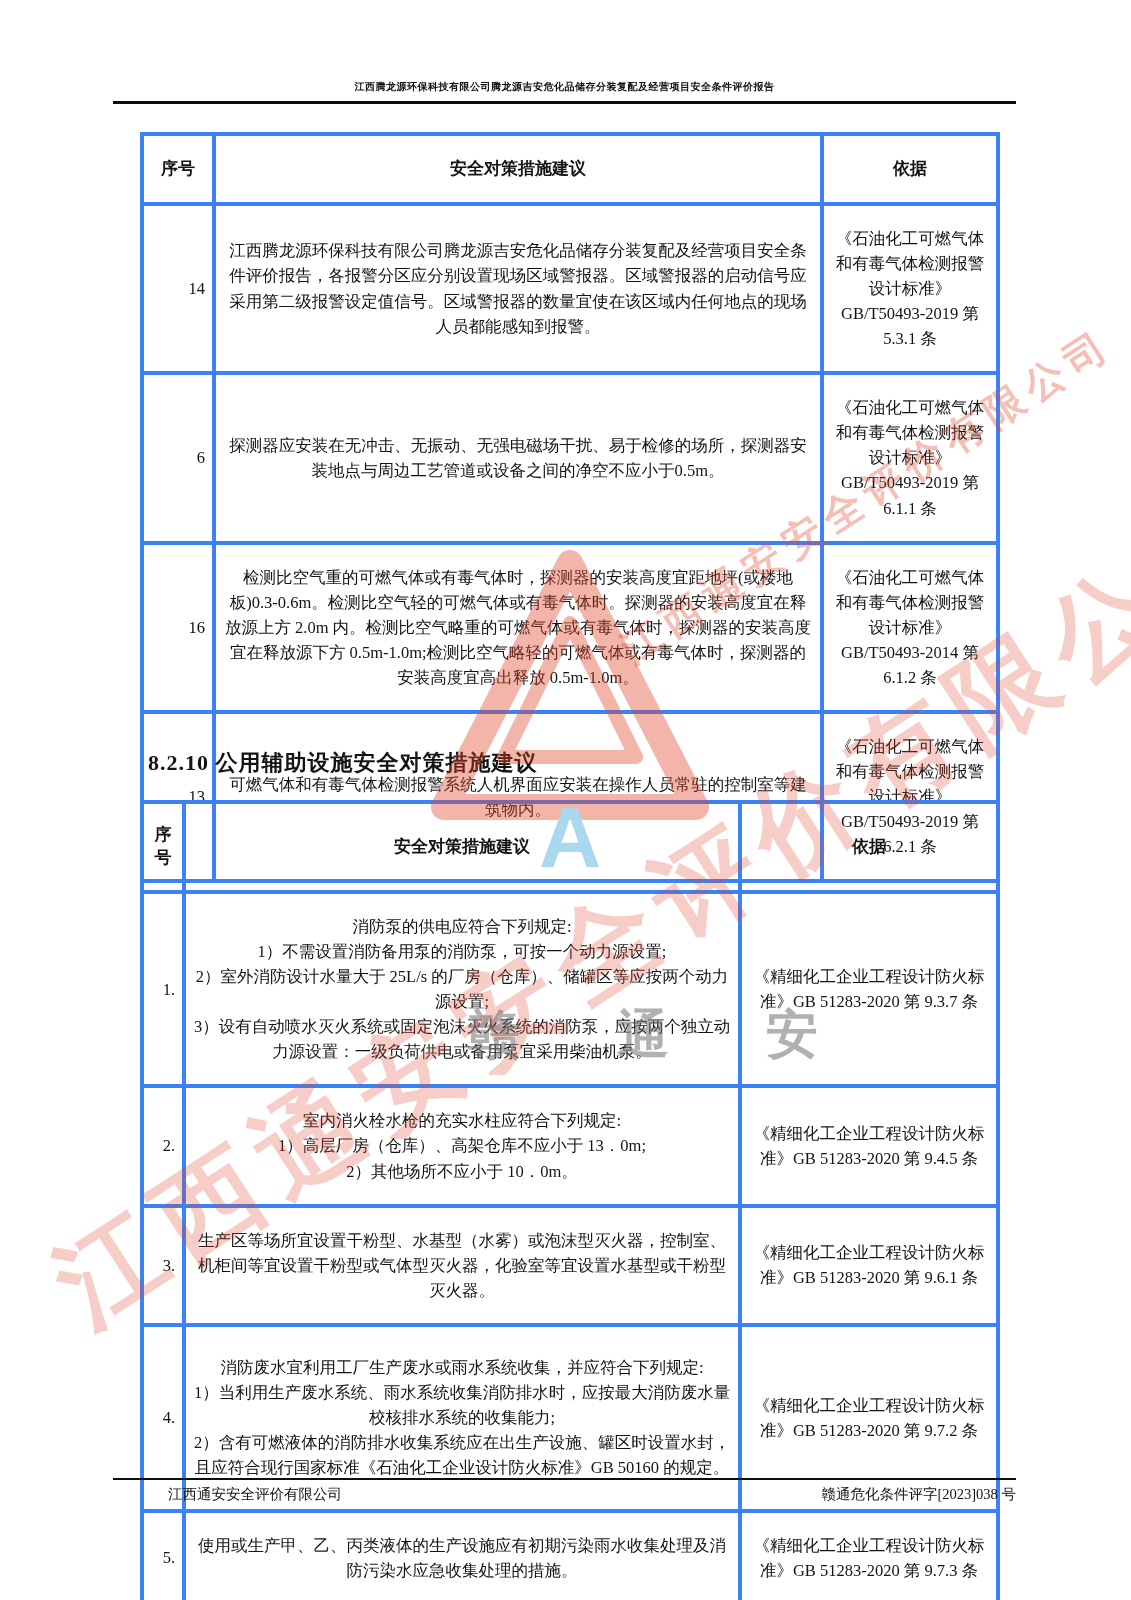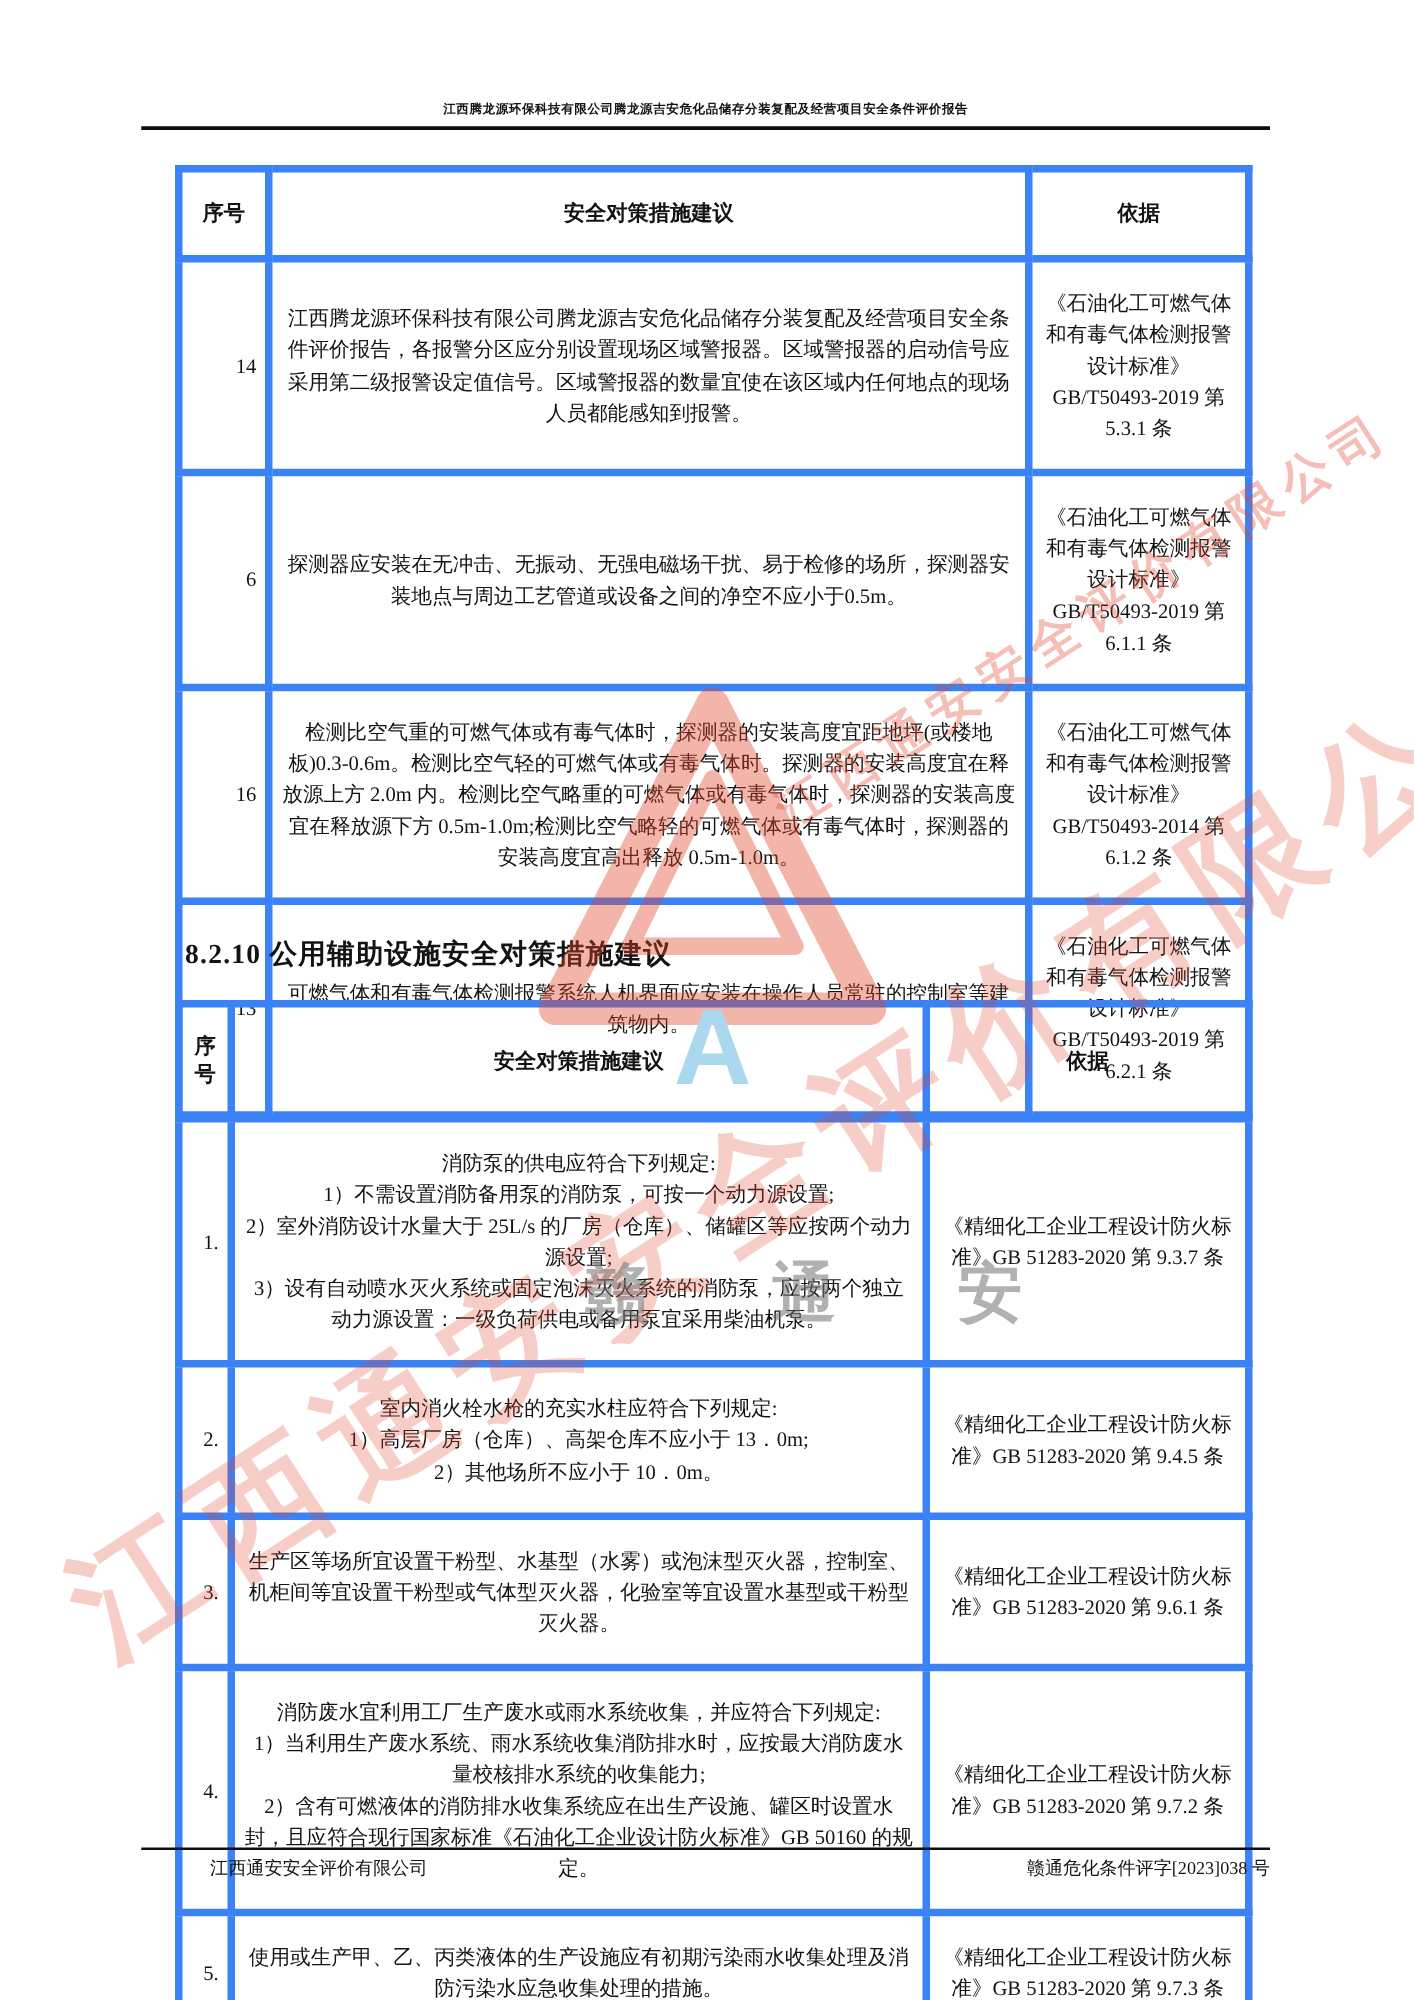--- a/index.html
+++ b/index.html
@@ -14,21 +14,21 @@
   .doc-header {
     position:absolute; top:80px; left:113px; width:903px;
     text-align:center; font-size:10px; font-weight:bold; letter-spacing:0.5px;
     font-family:"Liberation Sans","DejaVu Sans",sans-serif;
     padding-bottom:7px; border-bottom:3px solid #0d0d0d;
   }
 
   
   table { border-collapse:collapse; table-layout:fixed; background:transparent; }
   th, td {
-    border:6px solid #3b82f6; vertical-align:middle;
+    border:4px solid #3b82f6; vertical-align:middle;
     font-size:16.5px; line-height:1.52; padding:20px 7px;
   }
   th {
     font-family:"Liberation Sans","DejaVu Sans",sans-serif;
     font-weight:bold; text-align:center; font-size:17px;
   }
   td.no { text-align:right; }
   td.sg { text-align:center; white-space:pre-line; }
   td.bs { text-align:center; }
   th.wrap { white-space:pre-line; line-height:1.35; }

